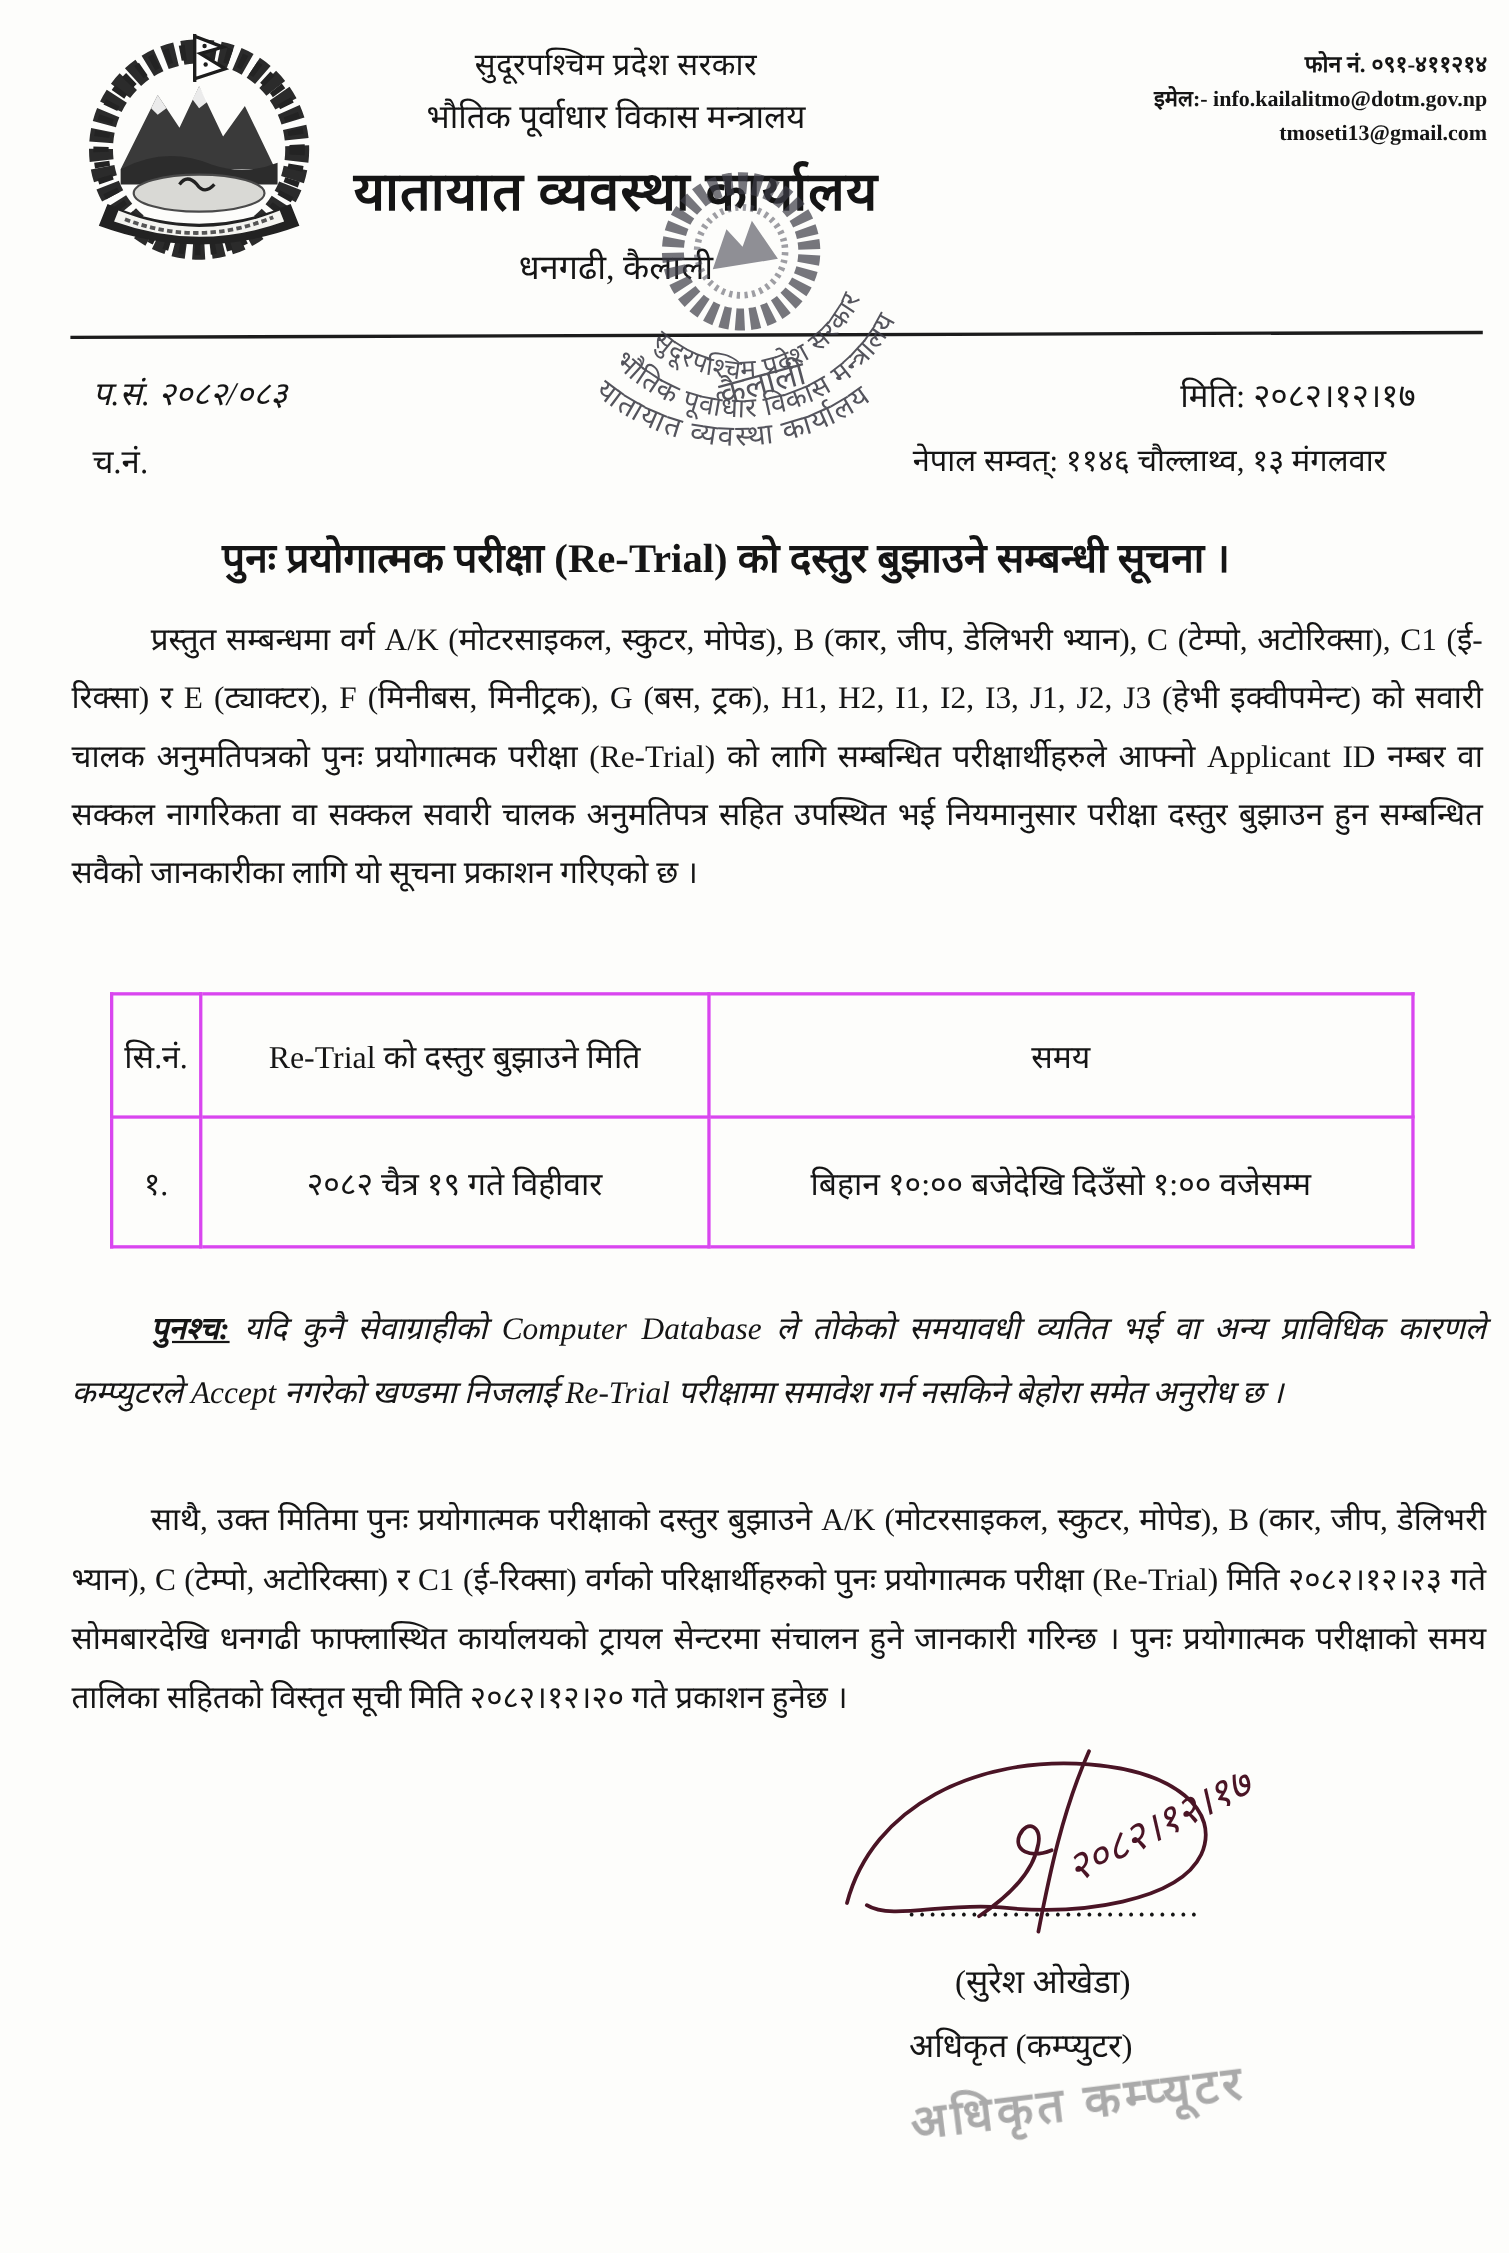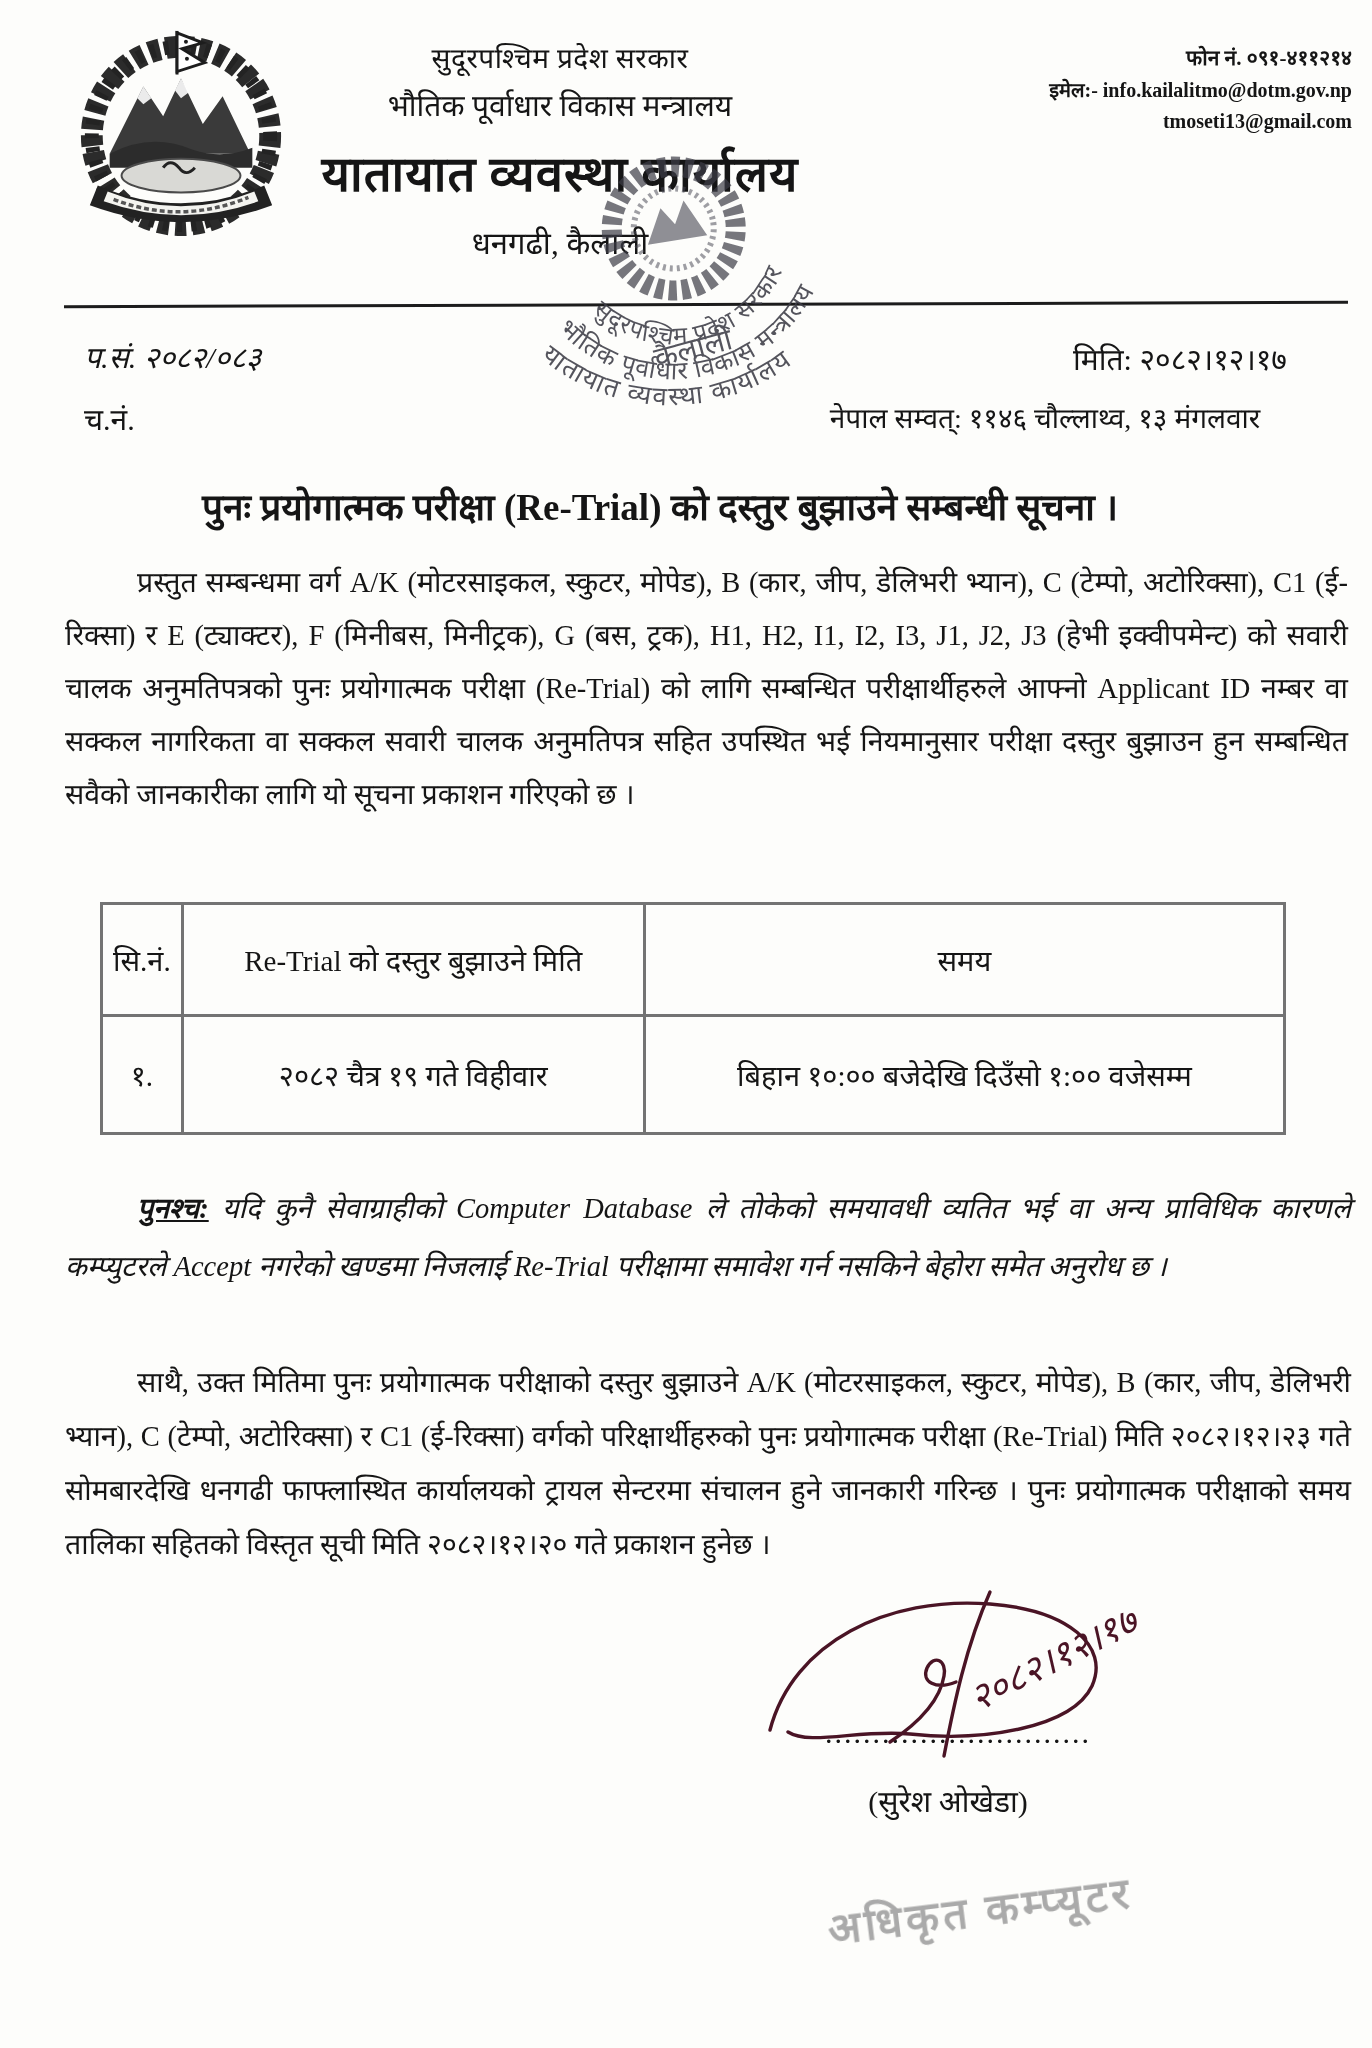--- a/index.html
+++ b/index.html
@@ -35,21 +35,21 @@
   .seal { position:absolute; left:430px; top:128px; width:520px; height:360px; z-index:6;
           opacity:.88; pointer-events:none; }
   
   .title { position:absolute; left:65px; top:480px; width:1190px; text-align:center;
            font-size:37px; font-weight:bold; }
   .para1 { position:absolute; left:65px; top:556px; width:1283px; font-size:28.5px;
            line-height:53px; text-align:justify; text-indent:72px; }
   .notice-table { position:absolute; left:100px; top:902px; width:1186px;
                   border-collapse:collapse; }
   .notice-table td, .notice-table th {
-    border:3px solid #737373; font-size:29px; font-weight:normal;
+    border:3px solid #d946ef; font-size:29px; font-weight:normal;
     text-align:center; vertical-align:middle; padding:6px 10px;
   }
   .notice-table tr.hrow td { height:112px; }
   .notice-table tr.drow td { height:118px; }
   .postscript { position:absolute; left:65px; top:1180px; width:1286px; font-size:28.5px;
                 line-height:58px; text-align:justify; text-indent:72px; font-style:italic; }
   .postscript .ps-label { font-weight:bold; text-decoration:underline; }
   .para3 { position:absolute; left:65px; top:1356px; width:1286px; font-size:28.5px;
            line-height:54px; text-align:justify; text-indent:72px; }
   
@@ -169,15 +169,16 @@
   <svg class="sig-svg" viewBox="0 0 450 200">
     <g stroke="#4a1425" stroke-width="3.4" fill="none" stroke-linecap="round">
       <path d="M 32,150 C 55,62 150,16 252,24 C 330,30 372,66 354,106 C 334,148 244,162 172,154 C 122,149 72,166 50,152"></path>
       <path d="M 206,176 C 216,124 228,66 252,12"></path>
       <path d="M 152,162 C 182,142 202,120 206,96 C 209,80 196,74 189,88 C 183,102 198,110 218,102"></path>
     </g>
     <text x="240" y="132" transform="rotate(-27 240 132)" font-size="37" font-style="italic" fill="#4a1425">२०८२।१२।१७</text>
   </svg>
   <div class="dotline">............................</div>
   <div class="sig-name">(सुरेश ओखेडा)</div>
+  <div class="sig-desig">अधिकृत (कम्प्युटर)</div>
   <div class="sig-stamp">अधिकृत कम्प्यूटर</div>
 
 </div>
 
 </body></html>

